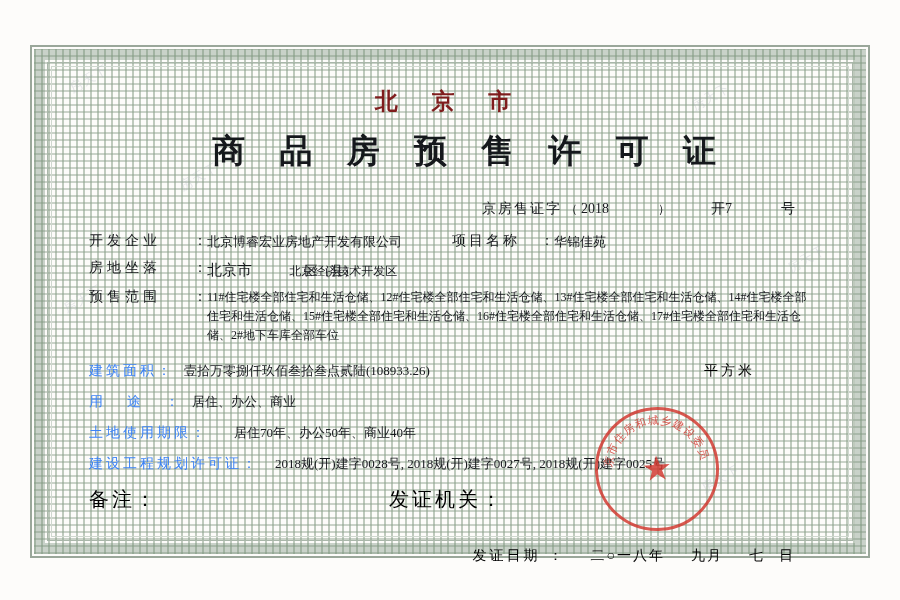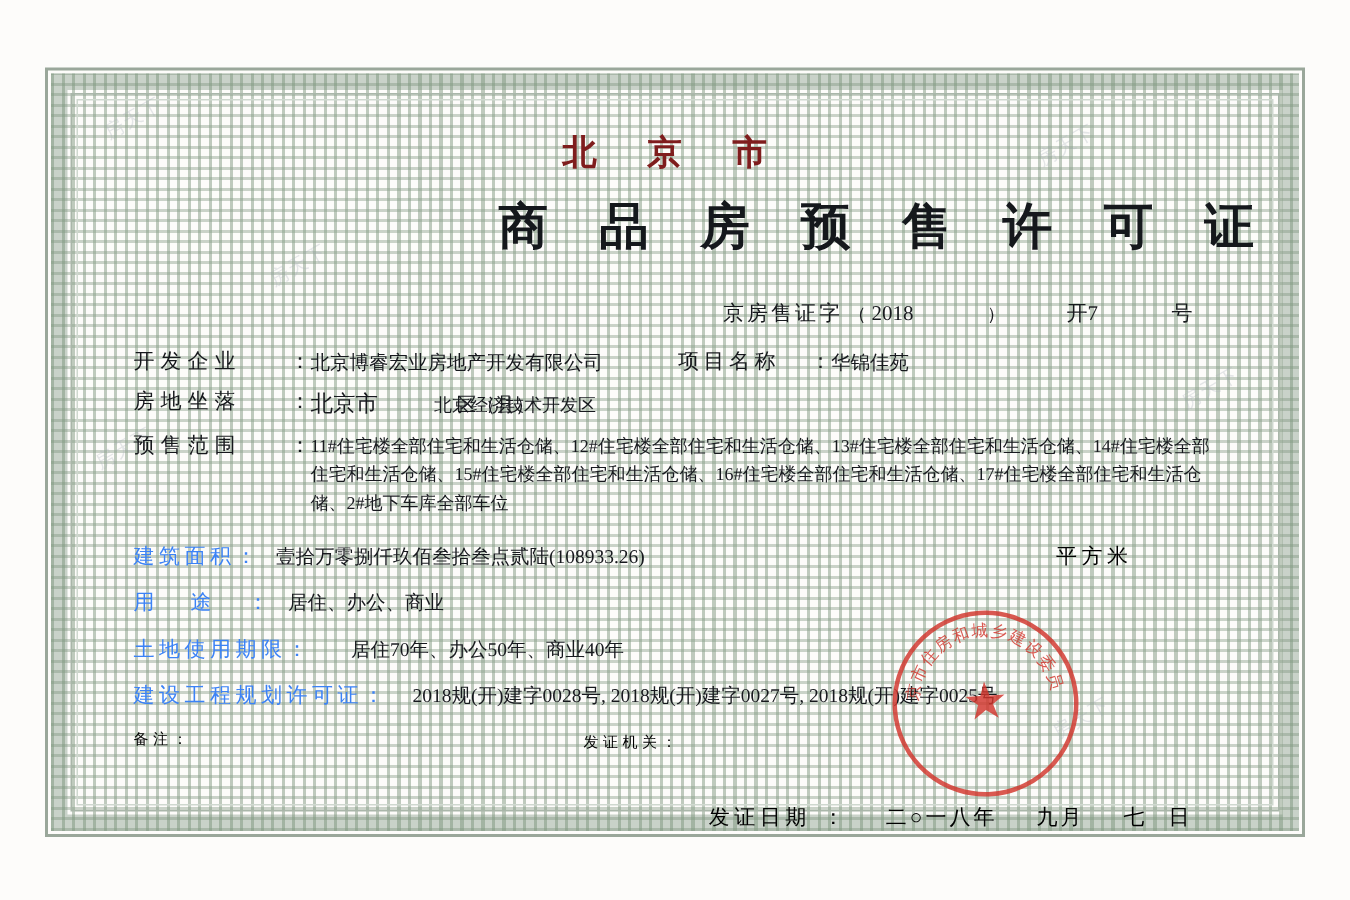--- a/index.html
+++ b/index.html
@@ -66,21 +66,21 @@
   .title1{
     text-align:center;
     font-size:23px;
     letter-spacing:14px;
     font-weight:bold;
     color:#7f1d1d;
     margin-top:20px;
     font-family:"Liberation Serif", serif;
   }
   .title2{
-    text-align:right;
+    text-align:center;
     font-size:33px;
     letter-spacing:13px;
     font-weight:bold;
     color:#15181c;
     margin-top:12px;
     margin-left:41px;
   }
   .certno{
     margin-top:26px;
     text-align:right;
@@ -113,21 +113,21 @@
 
   .scope{font-size:12px;line-height:1.6;}
 
   .blk{margin-top:16px;padding:0 34px 0 38px;}
   .brow{display:flex;align-items:baseline;margin-bottom:13px;font-size:14px;}
   .blab{letter-spacing:3px;color:#3b82f6;white-space:nowrap;}
   .bval{margin-left:10px;font-size:13px;color:#17191e;}
   .unit{margin-left:auto;letter-spacing:3px;font-size:14px;padding-right:60px;}
 
   .bottom{margin-top:10px;padding:0 34px 0 38px;position:relative;}
-  .brow2{display:flex;font-size:10px;margin-bottom:6px;}
+  .brow2{display:flex;font-size:20px;margin-bottom:6px;}
   .b-left{width:300px;letter-spacing:3px;}
   .b-right{letter-spacing:3px;}
   .b-right .v{letter-spacing:0;font-size:13px;margin-left:6px;}
 
   .datebar{
     display:flex;
     justify-content:flex-end;
     align-items:flex-end;
     font-size:14px;
     padding-right:20px;

